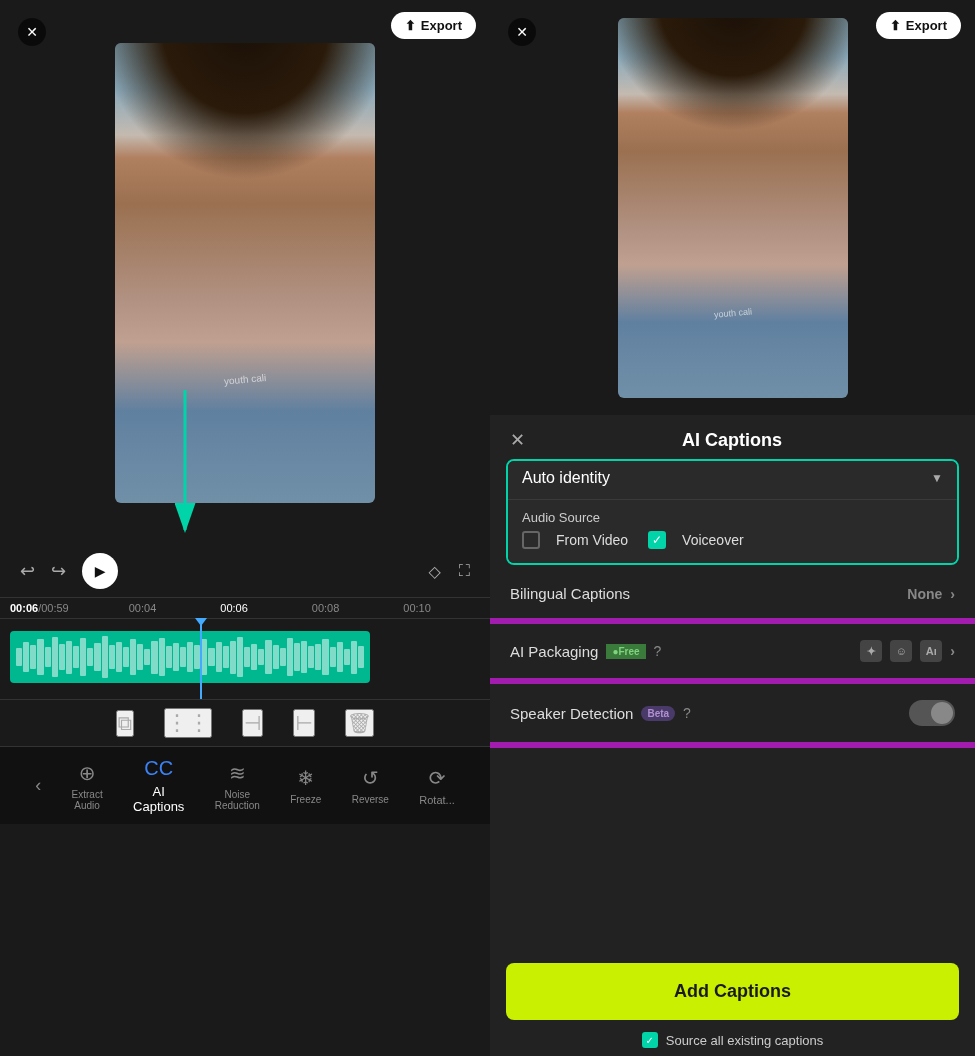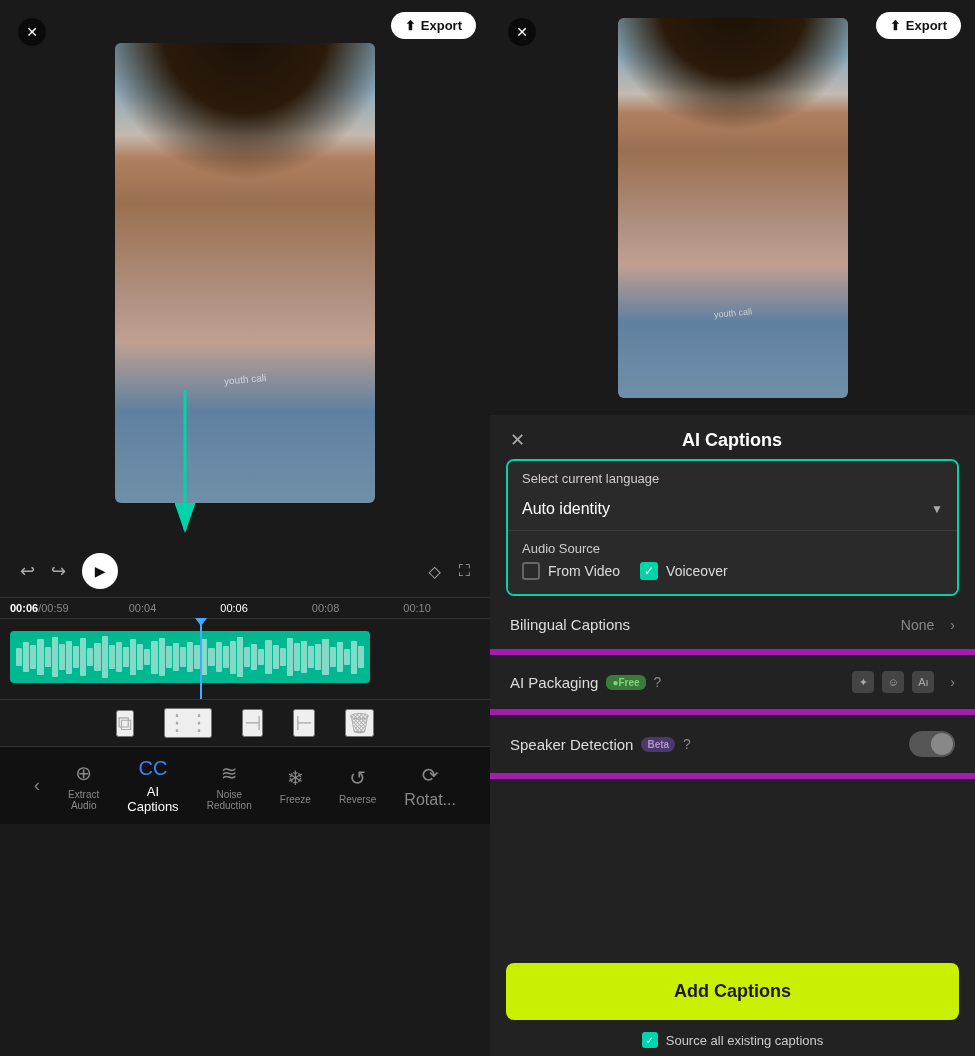--- a/index.html
+++ b/index.html
@@ -128,21 +128,21 @@
     }
 
     .audio-source-options {
       display: flex;
       gap: 20px;
     }
 
     .audio-option {
       display: flex;
       align-items: center;
-      gap: 8px;
+      gap: 16px;
       cursor: pointer;
     }
 
     .checkbox-unchecked {
       width: 18px;
       height: 18px;
       border: 2px solid #666;
       border-radius: 3px;
       background: transparent;
     }
@@ -176,36 +176,37 @@
     }
 
     .option-row-label {
       color: #ddd;
       font-size: 15px;
     }
 
     .option-row-right {
       display: flex;
       align-items: center;
-      gap: 16px;
+      gap: 8px;
       color: #888;
       font-size: 14px;
+      font-weight: bold;
     }
 
     .option-chevron {
       color: #888;
       font-size: 14px;
     }
 
     .badge-free {
       background: #3a7a3a;
       color: #7fd47f;
       font-size: 10px;
       padding: 2px 6px;
-      border-radius: 6px;
+      border-radius: 0;
       font-weight: 600;
     }
 
     .badge-beta {
       background: #4a3a6a;
       color: #b090d0;
       font-size: 10px;
       padding: 2px 6px;
       border-radius: 10px;
       font-weight: 600;
@@ -691,21 +692,21 @@
       <div class="tool-btn">
         <span class="tool-icon">❄</span>
         <span style="font-size:10px;color:#888;">Freeze</span>
       </div>
       <div class="tool-btn">
         <span class="tool-icon">↺</span>
         <span style="font-size:10px;color:#888;">Reverse</span>
       </div>
       <div class="tool-btn">
         <span class="tool-icon">⟳</span>
-        <span style="font-size:16px;color:#888;">Rotat...</span>
+        <span style="font-size:11px;color:#888;">Rotat...</span>
       </div>
     </div>
   </div>
 
   <div class="right-col">
 
     <div class="right-preview-area">
       <div class="video-close-btn" style="position:absolute;top:18px;left:18px;z-index:10;">✕</div>
       <button class="export-btn" style="position:absolute;top:12px;right:14px;z-index:10;">
         <span>⬆</span>
@@ -719,21 +720,20 @@
     </div>
 
     <div class="ai-captions-panel">
 
       <div class="panel-header">
         <span class="panel-close">✕</span>
         <span class="panel-title">AI Captions</span>
       </div>
 
       <div class="language-select-box">
-        <div class="language-label">Select current language</div>
         <div class="language-dropdown">
           <span class="language-value">Auto identity</span>
           <span class="dropdown-arrow">▼</span>
         </div>
 
         <div class="audio-source-section">
           <div class="audio-source-label">Audio Source</div>
           <div class="audio-source-options">
             <div class="audio-option">
               <div class="checkbox-unchecked"></div>

